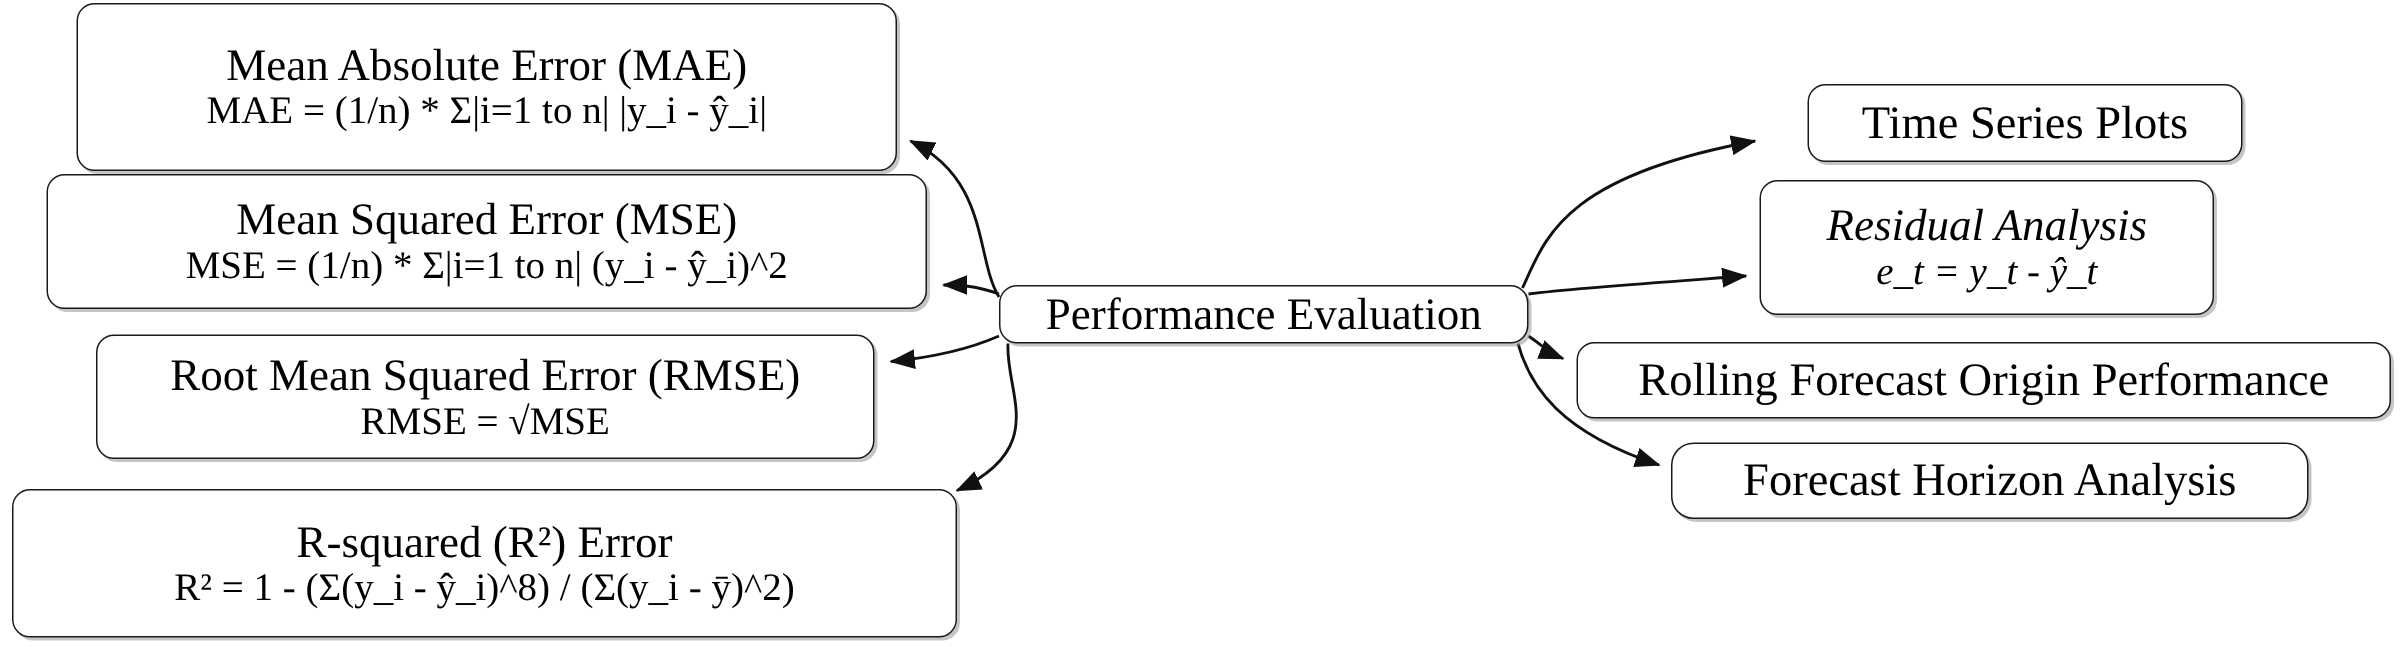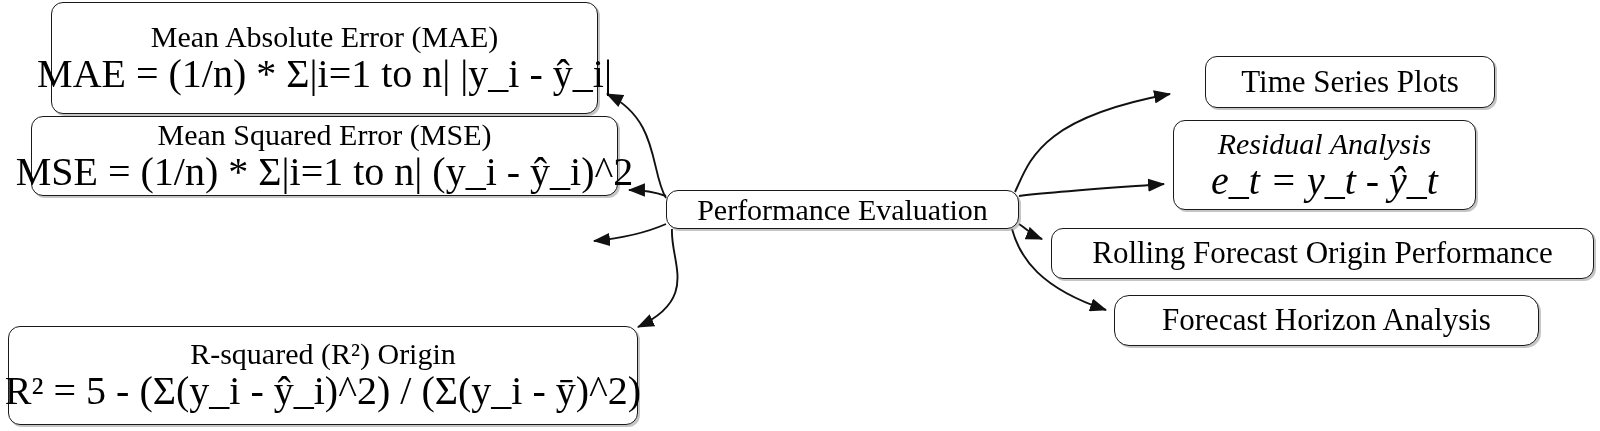--- a/index.html
+++ b/index.html
@@ -37,26 +37,26 @@
     color: #000000;
     line-height: 1.06;
     box-shadow: 2px 2px 0 rgba(150,150,150,0.55);
     z-index: 2;
   }
   .node .ln {
     display: block;
     white-space: nowrap;
   }
   .ln1 { font-size: 30px; }
-  .ln2 { font-size: 40px; }
+  .ln2 { font-size: 26px; }
   .single { font-size: 31px; }
 
   
   #node-mae   { left: 51px;  top: 2px;   width: 547px; height: 112px; }
-  #node-mse   { left: 31px;  top: 116px; width: 587px; height: 80px; justify-content: center; }
+  #node-mse   { left: 31px;  top: 116px; width: 587px; height: 90px; justify-content: center; }
   #node-rmse  { left: 64px;  top: 223px; width: 519px; height: 83px; }
   #node-r2    { left: 8px;   top: 326px; width: 630px; height: 99px; }
 
   
   #node-center { left: 666px; top: 190px; width: 353px; height: 39px; }
   #node-center .single { font-size: 30px; }
 
   
   #node-tsp   { left: 1179px; top: 56px;  width: 290px; height: 52px; margin-left: 26px; }
   #node-resid { left: 1173px; top: 120px; width: 303px; height: 90px; font-style: italic; }
@@ -95,24 +95,28 @@
   <div class="node" id="node-mae">
     <span class="ln ln1">Mean Absolute Error (MAE)</span>
     <span class="ln ln2">MAE = (1/n) * Σ|i=1 to n| |y_i - ŷ_i|</span>
   </div>
 
   <div class="node" id="node-mse">
     <span class="ln ln1">Mean Squared Error (MSE)</span>
     <span class="ln ln2">MSE = (1/n) * Σ|i=1 to n| (y_i - ŷ_i)^2</span>
   </div>
 
+  <div class="node" id="node-rmse">
+    <span class="ln ln1">Root Mean Squared Error (RMSE)</span>
+    <span class="ln ln2">RMSE = √MSE</span>
+  </div>
 
   <div class="node" id="node-r2">
-    <span class="ln ln1">R-squared (R²) Origin</span>
-    <span class="ln ln2">R² = 5 - (Σ(y_i - ŷ_i)^2) / (Σ(y_i - ȳ)^2)</span>
+    <span class="ln ln1">R-squared (R²) Error</span>
+    <span class="ln ln2">R² = 1 - (Σ(y_i - ŷ_i)^8) / (Σ(y_i - ȳ)^2)</span>
   </div>
 
   <div class="node" id="node-center">
     <span class="ln single">Performance Evaluation</span>
   </div>
 
   <div class="node" id="node-tsp">
     <span class="ln single">Time Series Plots</span>
   </div>
 

